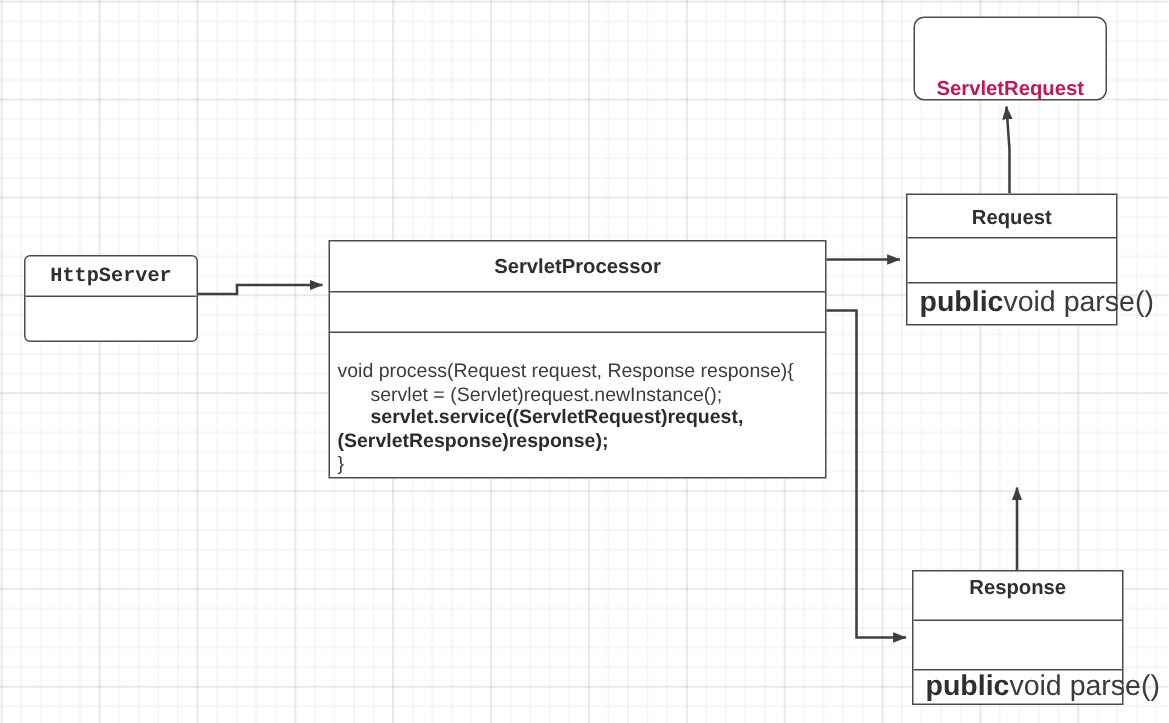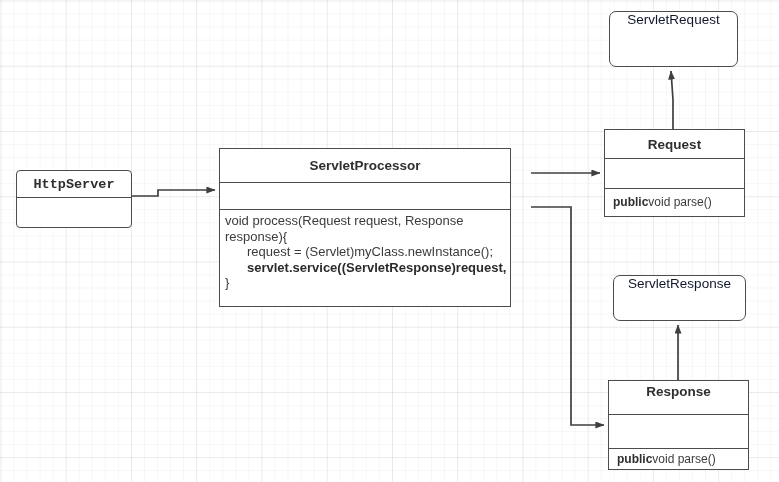--- a/index.html
+++ b/index.html
@@ -54,63 +54,64 @@
   .uml-sep {
     border-top: 1.6px solid #4c4c4c;
   }
 
   .uml-attrs {
     box-sizing: border-box;
   }
 
   .uml-ops {
     box-sizing: border-box;
-    font-size: 12px;
+    font-size: 19px;
     display: flex;
     align-items: center;
     padding-left: 8px;
     color: #3b3b3b;
     white-space: nowrap;
   }
   .uml-ops b { font-weight: bold; color: #2f2f2f; }
 
   
   .plain-box {
     position: absolute;
     box-sizing: border-box;
     background: #ffffff;
     border: 1.6px solid #4c4c4c;
     border-radius: 7px;
     display: flex;
-    align-items: flex-start;
+    align-items: flex-end;
     justify-content: center;
     font-size: 13.5px;
-    color: #0f172a;
+    color: #be185d;
+    font-weight: bold;
   }
 
   
   #httpserver-box {
     left: 16px; top: 170px; width: 116px; height: 58px;
     border-radius: 4px;
     font-family: Liberation Mono, monospace;
   }
   #httpserver-box .uml-title { height: 26px; }
   #httpserver-box .uml-attrs { height: 30px; }
 
   
   #servletprocessor-box {
-    left: 219px; top: 148px; width: 292px; height: 159px;
+    left: 219px; top: 160px; width: 332px; height: 159px;
   }
   #servletprocessor-box .uml-title { height: 33px; }
   #servletprocessor-box .uml-attrs { height: 27px; }
 
   .code-body {
     flex: 1;
     box-sizing: border-box;
-    padding: 3px 4px 0 5px;
+    padding: 17px 4px 0 5px;
     font-size: 13px;
     line-height: 15.6px;
     color: #3b3b3b;
     overflow: hidden;
   }
   .code-line { white-space: pre-wrap; }
   .code-line.bold { font-weight: bold; color: #2b2b2b; }
   .code-line.indent { padding-left: 22px; }
 
   
@@ -181,42 +182,40 @@
   <div class="uml-box" id="httpserver-box">
     <div class="uml-title">HttpServer</div>
     <div class="uml-sep uml-attrs"></div>
   </div>
 
   <div class="uml-box" id="servletprocessor-box">
     <div class="uml-title">ServletProcessor</div>
     <div class="uml-sep uml-attrs"></div>
     <div class="uml-sep code-body">
       <div class="code-line">void process(Request request, Response response){</div>
-      <div class="code-line indent">request = (Servlet)myClass.newInstance();</div>
-      <div class="code-line indent bold">servlet.service((ServletResponse)request,</div>
+      <div class="code-line indent">servlet = (Servlet)request.newInstance();</div>
+      <div class="code-line indent bold">servlet.service((ServletRequest)request,</div>
+      <div class="code-line bold">(ServletResponse)response);</div>
       <div class="code-line">}</div>
     </div>
   </div>
 
   <div class="plain-box" id="servletrequest-box">
     <span>ServletRequest</span>
   </div>
 
   <div class="uml-box" id="request-box">
     <div class="uml-title">Request</div>
     <div class="uml-sep uml-attrs"></div>
     <div class="uml-sep uml-ops">
       <b>public</b>
         <span> void parse()</span>
     </div>
   </div>
 
-  <div class="plain-box" id="servletresponse-box">
-    <span>ServletResponse</span>
-  </div>
 
   <div class="uml-box" id="response-box">
     <div class="uml-title">Response</div>
     <div class="uml-sep uml-attrs"></div>
     <div class="uml-sep uml-ops">
       <b>public</b>
         <span> void parse()</span>
     </div>
   </div>
 

